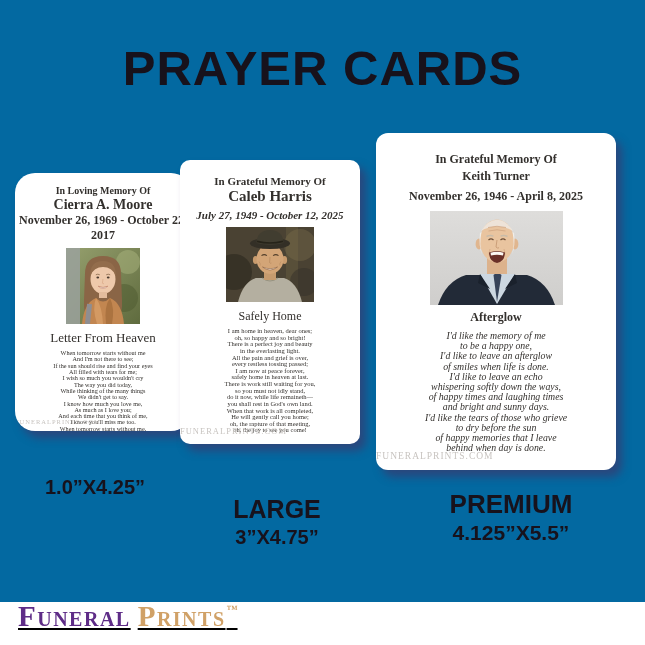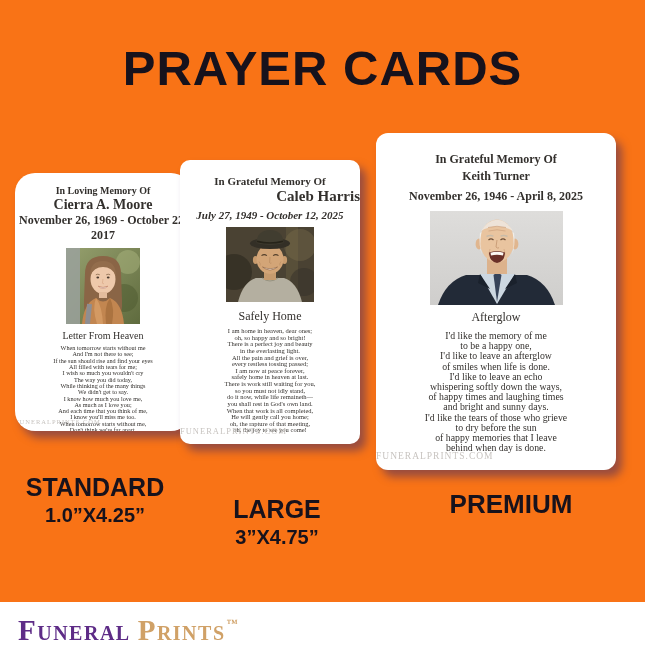--- a/index.html
+++ b/index.html
@@ -1,18 +1,18 @@
 <!DOCTYPE html>
 <html><head>
 <meta charset="utf-8">
 <style>
   html,body { margin:0; padding:0; background:#b691c4; }
   .stage {
     position:relative; width:645px; height:645px;
-    background:#f97316; overflow:hidden;
+    background:#0369a1; overflow:hidden;
     font-family:"Liberation Serif", serif;
   }
   .title {
     position:absolute; top:40px; left:0; width:100%;
     text-align:center;
     font-family:"Liberation Sans", sans-serif;
     font-weight:600; font-size:49px; letter-spacing:1px;
     color:#17121c;
   }
   
@@ -27,60 +27,60 @@
   .photo svg { display:block; width:100%; height:100%; }
   .watermark {
     position:absolute; left:0; right:0; text-align:left;
     color:#c8c4c0; letter-spacing:1px;
   }
   #card-standard { left:15px; top:173px; width:176px; height:258px; border-radius:20px; }
   #card-standard .memory { margin-top:12px; font-size:10px; }
   #card-standard .name   { font-size:14px; margin-top:1px; }
   #card-standard .dates  { font-size:12px;  }
   #card-standard .photo  { width:74px; height:76px; margin-top:5px; }
-  #card-standard .poem-title { font-size:10px; margin-top:6px; }
+  #card-standard .poem-title { font-size:13px; margin-top:6px; }
   #card-standard .poem   { font-size:6.2px; line-height:1.02; margin-top:4px; }
   #card-standard .watermark { bottom:6px; font-size:6.5px; }
 
   #card-large { left:180px; top:160px; width:180px; height:284px; border-radius:10px; }
   #card-large .memory { margin-top:15px; font-size:11px; }
-  #card-large .name   { font-size:15px; margin-top:1px;text-align:right; }
+  #card-large .name   { font-size:15px; margin-top:1px; }
   #card-large .dates  { font-size:11px; margin-top:4px;font-style:italic; }
   #card-large .photo  { width:88px; height:75px; margin-top:6px; }
   #card-large .poem-title { font-size:12px; margin-top:7px; }
   #card-large .poem   { font-size:6.5px; line-height:1.02; margin-top:4px; }
   #card-large .watermark { bottom:8px; font-size:8.5px; }
 
   #card-premium { left:376px; top:133px; width:240px; height:337px; border-radius:12px; }
   #card-premium .memory { margin-top:19px; font-size:12px; }
   #card-premium .name   { font-size:12px; margin-top:2px; }
   #card-premium .dates  { font-size:12px; margin-top:5px; }
   #card-premium .photo  { width:133px; height:94px; margin-top:7px; }
-  #card-premium .poem-title { font-size:12px; margin-top:5px; font-weight:400; }
-  #card-premium .poem   { font-size:9.8px; line-height:1.04; margin-top:6px; }
+  #card-premium .poem-title { font-size:12px; margin-top:5px; font-weight:700; }
+  #card-premium .poem   { font-size:9.8px; line-height:1.04; margin-top:6px;font-style:italic; }
   #card-premium .watermark { bottom:9px; font-size:9.5px; }
 
   
   .size-caption {
     position:absolute; text-align:center;
     font-family:"Liberation Sans", sans-serif;
     font-weight:600; color:#17121c;
   }
   #caption-standard { left:10px;  width:170px; top:474px; }
   #caption-large    { left:192px; width:170px; top:474px;margin-top:22px; }
   #caption-premium  { left:392px; width:238px; top:490px; }
   .size-caption .size-label { font-size:25px; line-height:1.1; }
   .size-caption .size-dims  { font-size:20px; margin-top:2px; }
   #caption-premium .size-label { font-size:26px; }
   #caption-premium .size-dims  { font-size:21px; }
 
   
   .footer {
     position:absolute; left:0; top:602px; width:100%; height:43px;
-    background:#ffffff; display:flex; align-items:flex-end;
+    background:#ffffff; display:flex; align-items:flex-start;text-decoration:underline;
   }
   .brand {
     margin-left:18px; font-family:"Liberation Serif", serif;
     font-weight:700; font-variant:small-caps; font-size:29px;
     letter-spacing:1.5px; line-height:1; white-space:nowrap;
   }
   .brand .w1 { color:#5e2c87; }
   .brand .w2 { color:#d0a167; margin-left:7px; }
   .brand .tm {
     font-size:11px; color:#d0a167; vertical-align:13px;
@@ -242,29 +242,29 @@
 of happy times and laughing times
 and bright and sunny days.
 I'd like the tears of those who grieve
 to dry before the sun
 of happy memories that I leave
 behind when day is done.</div>
     <div class="watermark">FUNERALPRINTS.COM</div>
   </div>
 
   <div class="size-caption" id="caption-standard">
-    <div class="size-label">STANDARD</div>
     <div class="size-dims">1.0”X4.25”</div>
   </div>
   <div class="size-caption" id="caption-large">
     <div class="size-label">LARGE</div>
     <div class="size-dims">3”X4.75”</div>
   </div>
   <div class="size-caption" id="caption-premium">
     <div class="size-label">PREMIUM</div>
+    <div class="size-dims">4.125”X5.5”</div>
   </div>
 
   <div class="footer">
     <div class="brand">
       <span class="w1">Funeral</span><span class="w2">Prints</span><span class="tm">™</span>
     </div>
   </div>
 
 </div>
 

